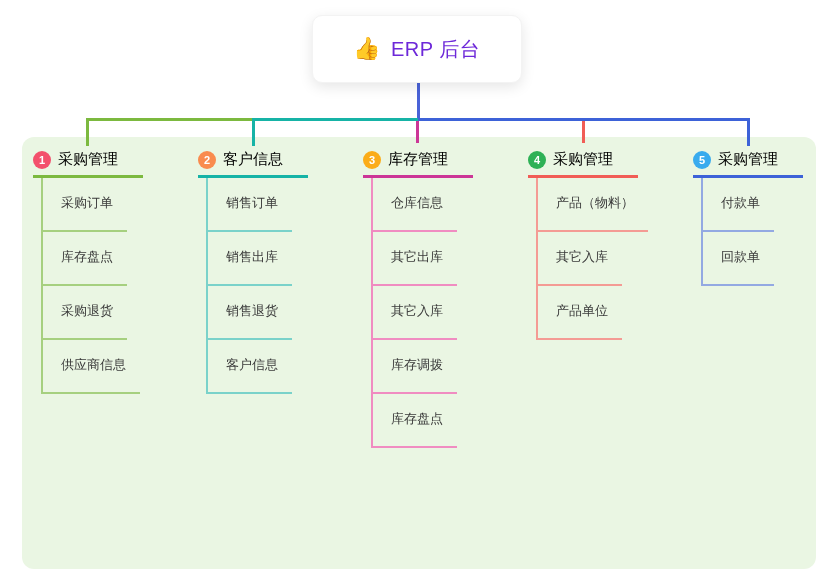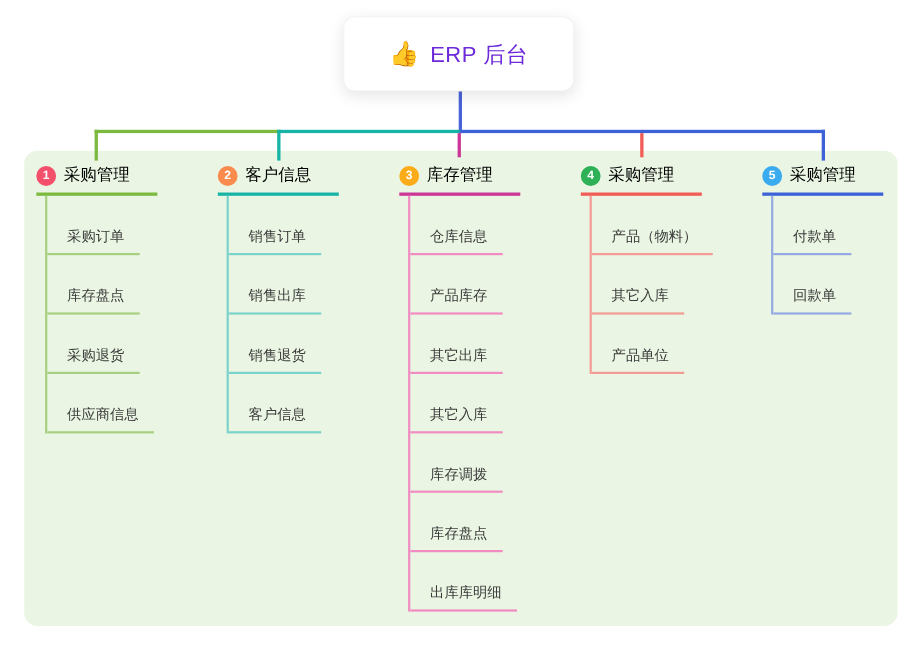--- a/index.html
+++ b/index.html
@@ -69,21 +69,21 @@
     border-left: 2px solid var(--child-line, #ccc);
   }
   .child {
     height: 54px;
     display: flex;
     align-items: flex-end;
   }
   .child-label {
     display: inline-block;
     border-bottom: 2px solid var(--child-line, #ccc);
-    padding: 0 14px 6px 18px;
+    padding: 0 14px 18px 18px;
     font-size: 13px;
     color: #3a3a3a;
     white-space: nowrap;
     cursor: pointer;
   }
 </style>
 </head>
 <body>
 
 <div class="screen">
@@ -150,36 +150,30 @@
   <div class="branch" style="left: 363px; --line: #CC3697; --child-line: #F08CC1; --badge: #FBAC18;">
     <div class="branch-header">
       <span class="badge">3</span>
       <span class="branch-label">库存管理</span>
     </div>
     <div class="children">
       <div class="child">
           <span class="child-label">仓库信息</span>
         </div>
       <div class="child">
-          <span class="child-label">产品库存</span>
-        </div>
-      <div class="child">
           <span class="child-label">其它出库</span>
         </div>
       <div class="child">
           <span class="child-label">其它入库</span>
         </div>
       <div class="child">
           <span class="child-label">库存调拨</span>
         </div>
       <div class="child">
           <span class="child-label">库存盘点</span>
-        </div>
-      <div class="child">
-          <span class="child-label">出库库明细</span>
         </div>
     </div>
   </div>
 
   <div class="branch" style="left: 528px; --line: #F15D56; --child-line: #F49B94; --badge: #2EB156;">
     <div class="branch-header">
       <span class="badge">4</span>
       <span class="branch-label">采购管理</span>
     </div>
     <div class="children">

